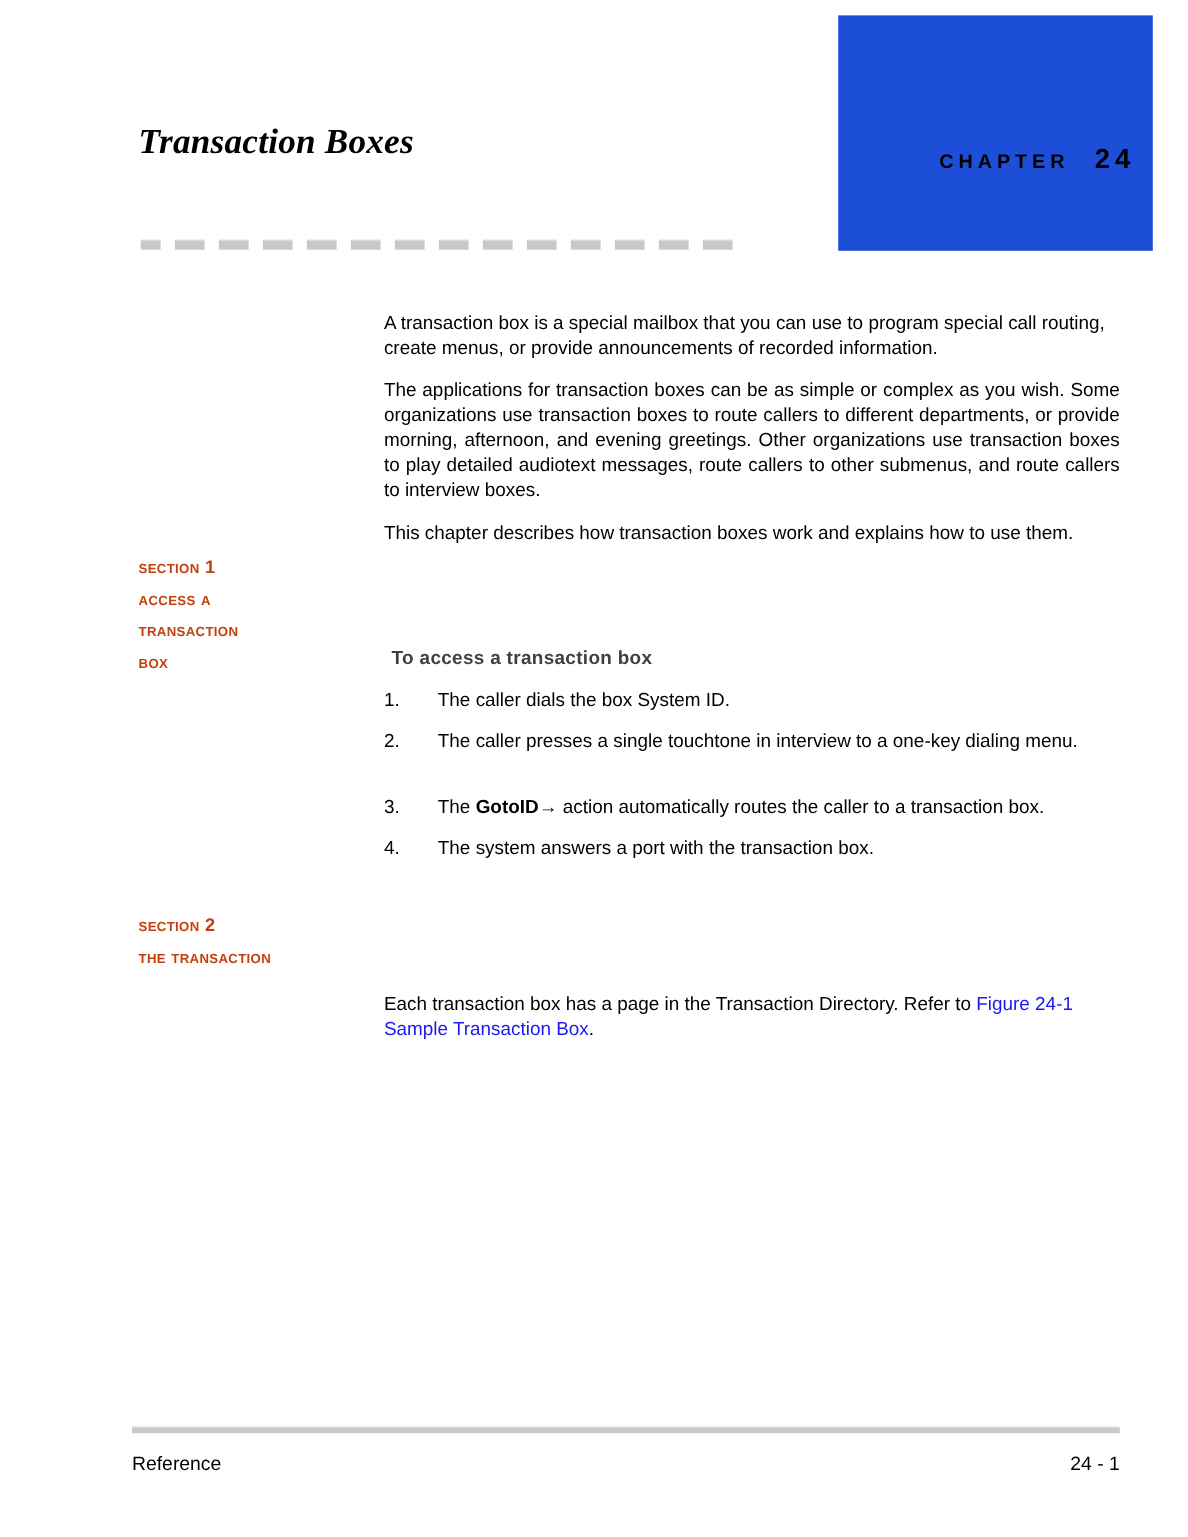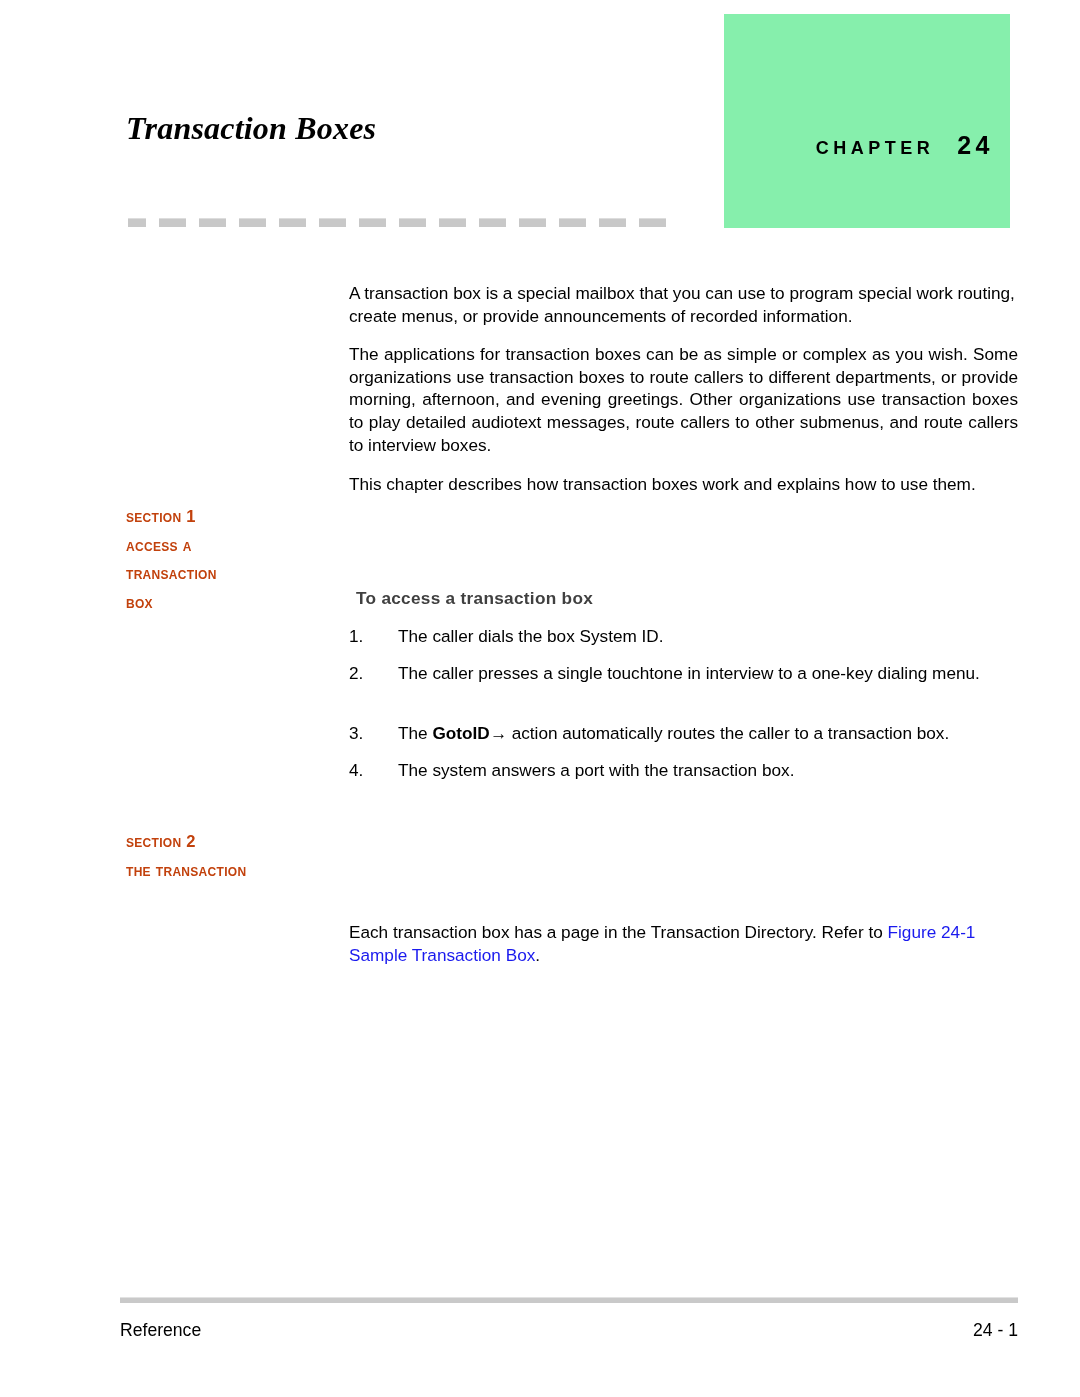--- a/index.html
+++ b/index.html
@@ -17,25 +17,25 @@
   }
 
   .page {
     position: absolute;
     inset: 0;
   }
 
   
   .chapter-badge {
     position: absolute;
-    left: 724px;
+    left: 762px;
     top: 14px;
     width: 286px;
     height: 214px;
-    background: #86efac;
+    background: #1d4ed8;
   }
   .chapter-badge-text {
     position: absolute;
     left: 0;
     right: 16px;
     bottom: 68px;
     text-align: right;
     font-family: "Liberation Sans", sans-serif;
     font-weight: bold;
     font-size: 25px;
@@ -159,21 +159,21 @@
     display: block;
     margin-left: 49px;
   }
   .numitem.nojust .itemtext { text-align: left; }
 
   #item-1 { top: 625px; }
   #item-2 { top: 662px; }
   #item-3 { top: 722px; }
   #item-4 { top: 759px; }
 
-  #para-4 { top: 904px; }
+  #para-4 { top: 884px; }
 
   b.strong { font-weight: bold; }
   .arrow { font-weight: bold; font-size: 17.2px; }
   .link { color: #1a1aee; }
 
   
   .footer-rule {
     position: absolute;
     left: 120px;
     top: 1297px;
@@ -235,21 +235,21 @@
     <span class="line">Box</span>
   </div>
 
   <div class="section-head" id="section-head-2">
     <span class="line"><span>Section</span><span> </span><span class="num">2</span></span>
     <span class="line">The Transaction</span>
   </div>
 
   <div class="body-col">
 
-    <p class="para nojust" id="para-1">A transaction box is a special mailbox that you can use to program special work routing, create menus, or provide announcements of recorded information.</p>
+    <p class="para nojust" id="para-1">A transaction box is a special mailbox that you can use to program special call routing, create menus, or provide announcements of recorded information.</p>
     <p class="para" id="para-2">The applications for transaction boxes can be as simple or complex as you wish. Some organizations use transaction boxes to route callers to different departments, or provide morning, afternoon, and evening greetings. Other organizations use transaction boxes to play detailed audiotext messages, route callers to other submenus, and route callers to interview boxes.</p>
     <p class="para nojust" id="para-3">This chapter describes how transaction boxes work and explains how to use them.</p>
 
     <div class="sub-head">To access a transaction box</div>
 
     <div class="numitem nojust" id="item-1">
       <span class="marker">1.</span>
       <span class="itemtext">The caller dials the box System ID.</span>
     </div>
 

